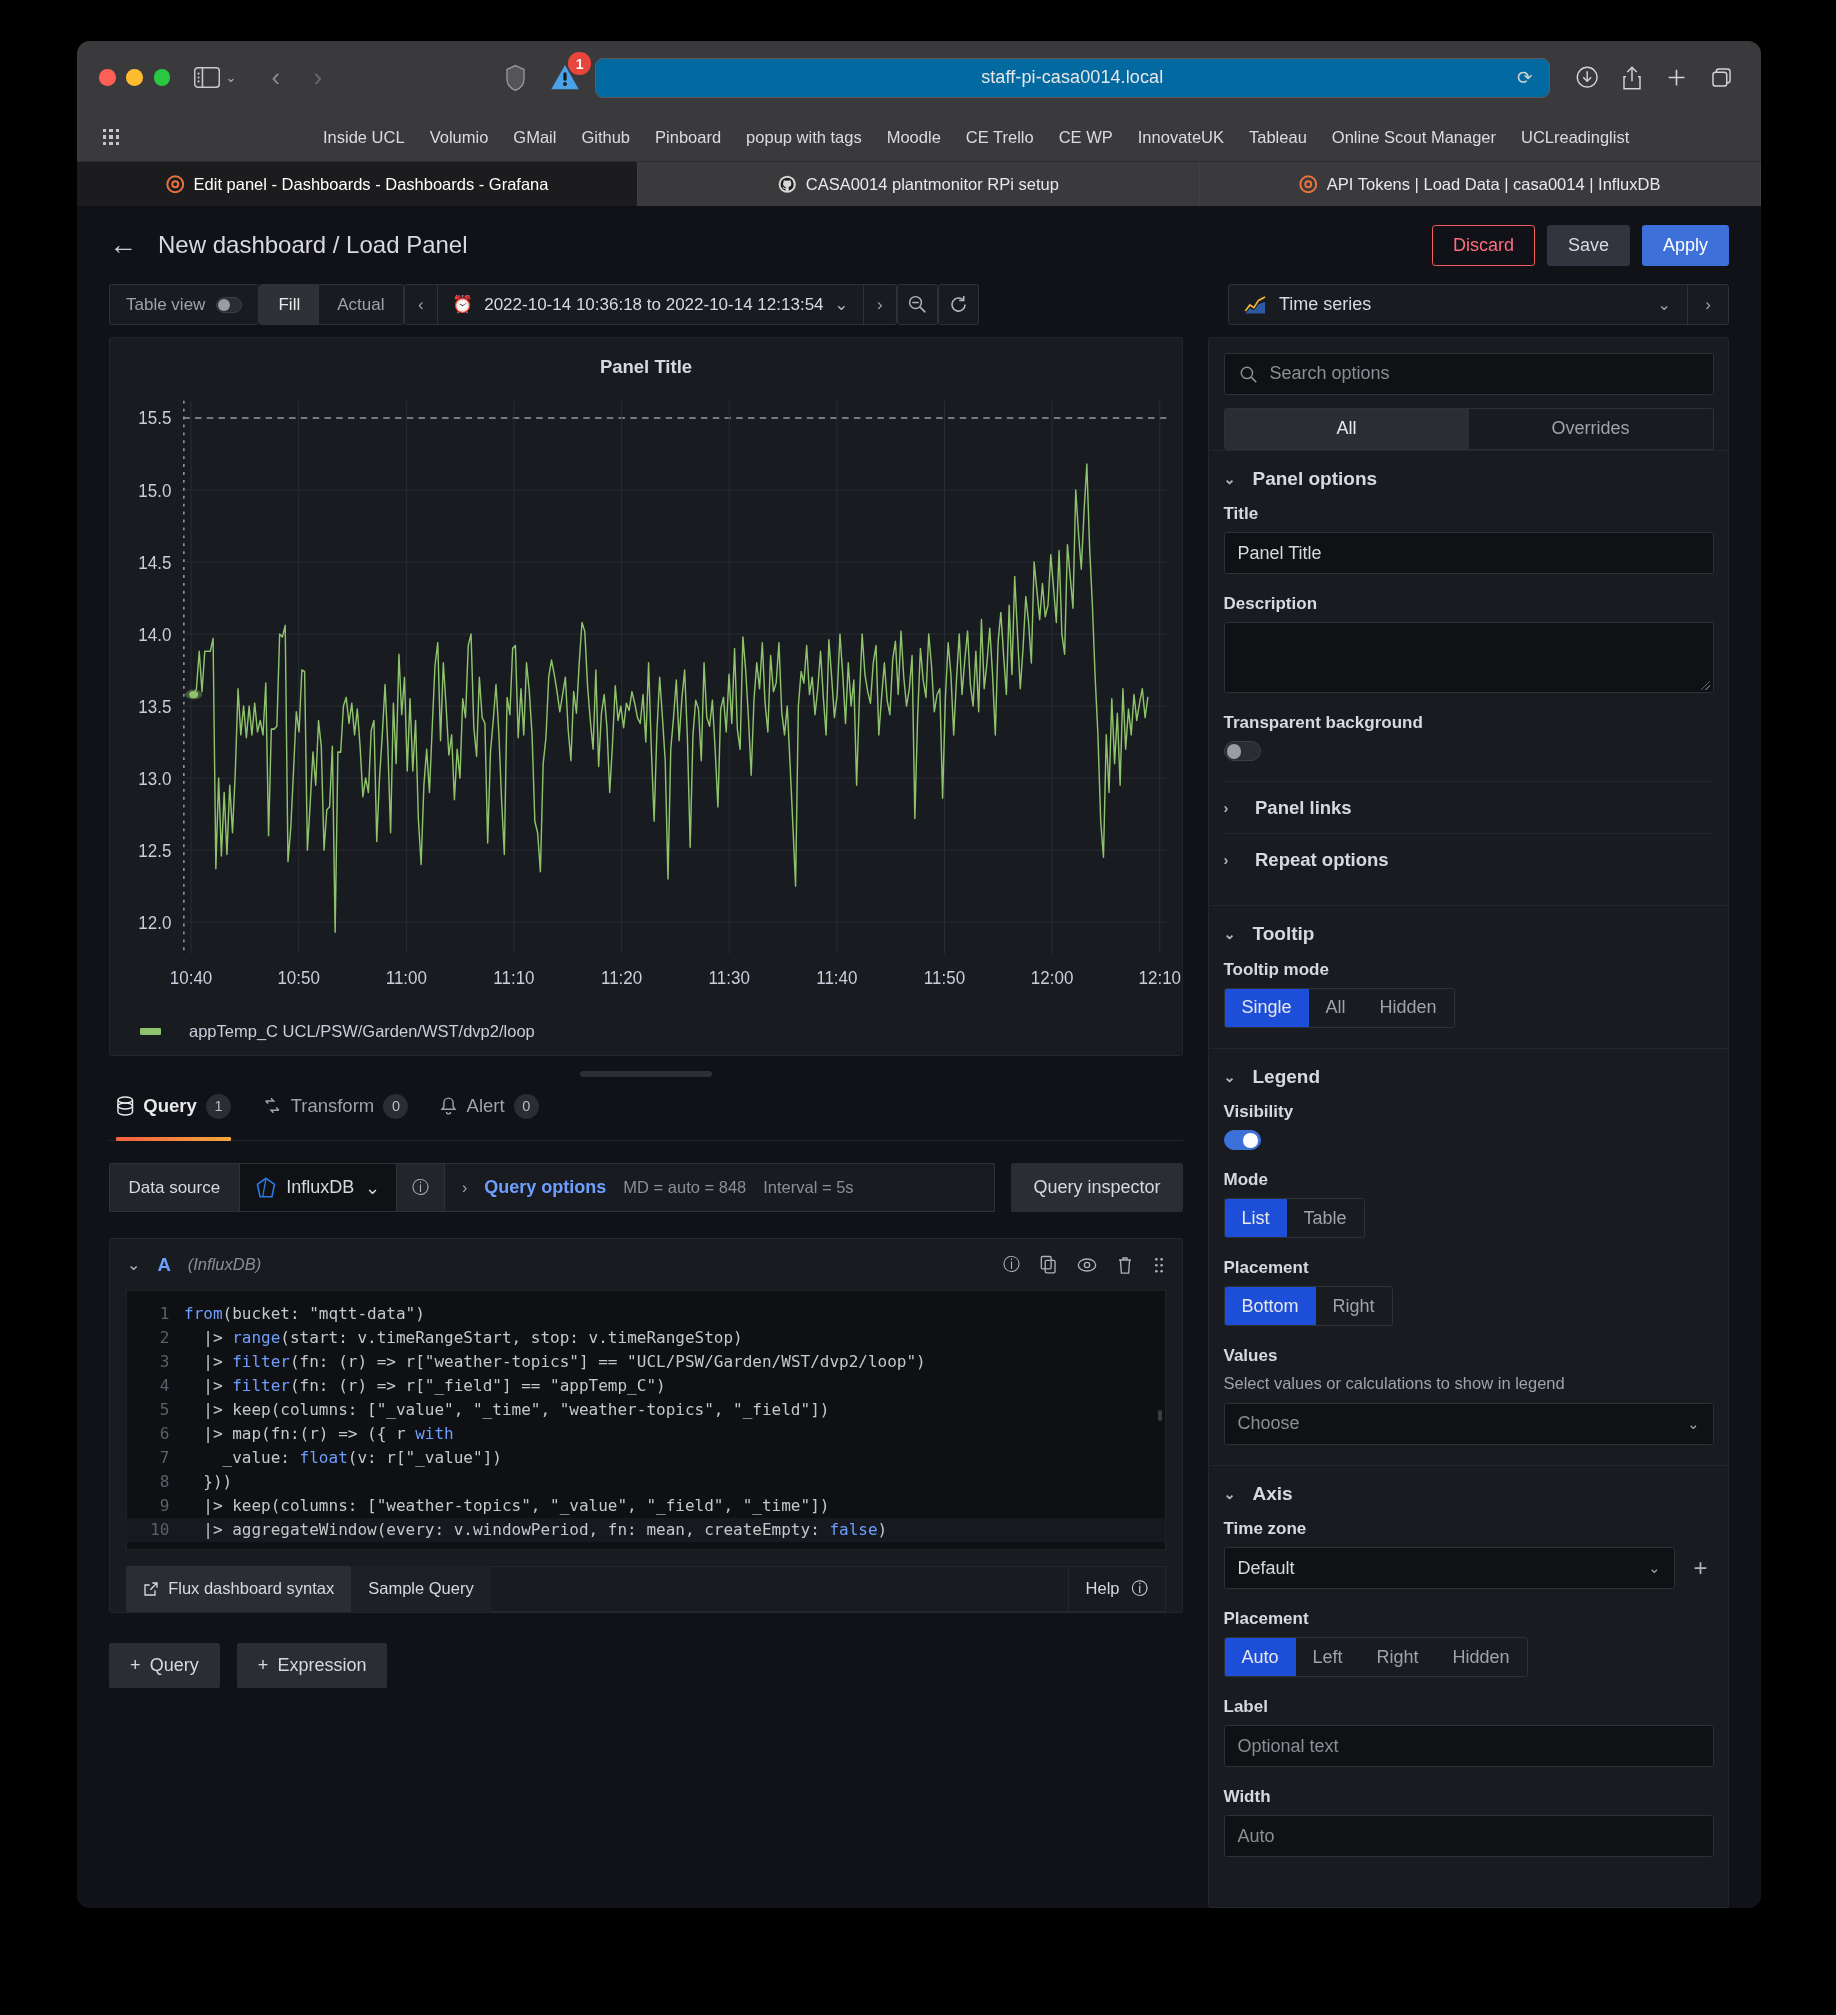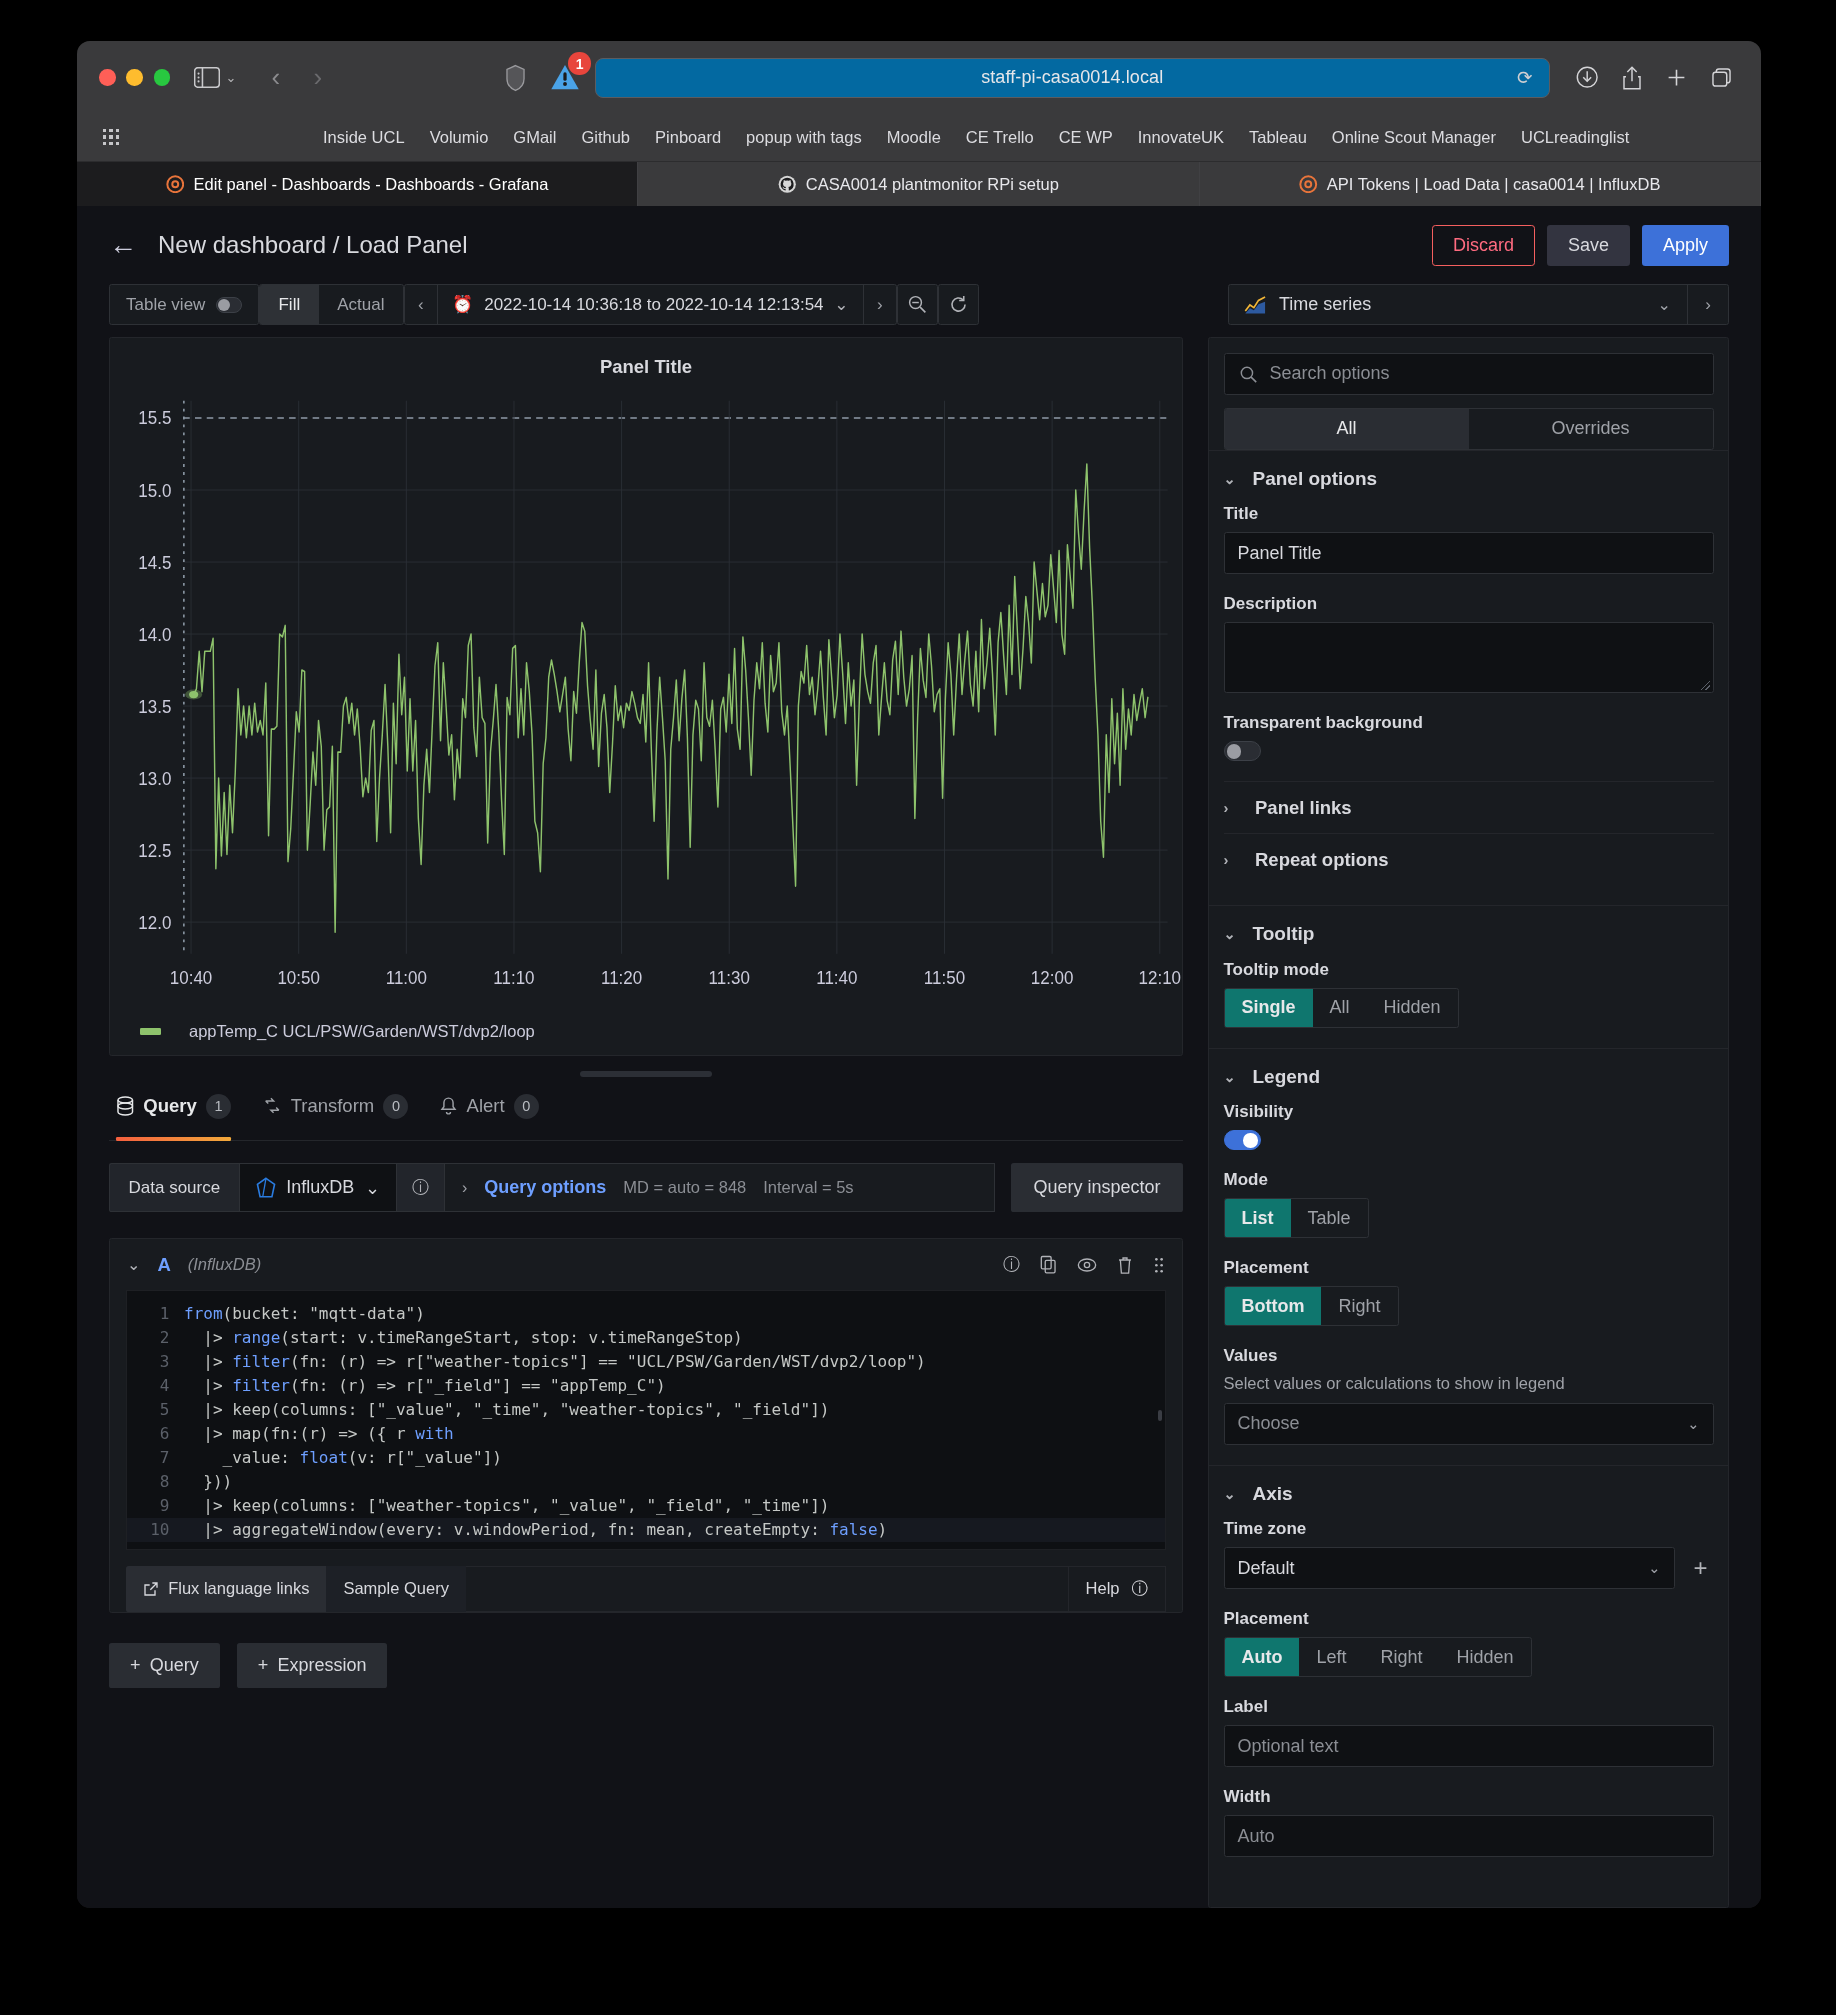--- a/index.html
+++ b/index.html
@@ -251,21 +251,21 @@
   .opt-textarea::after { content:""; position:absolute; right:2.6px; bottom:2.6px; width:9.2px; height:9.2px;
      background: linear-gradient(135deg, transparent 45%, #5b6069 45%, #5b6069 55%, transparent 55%, transparent 70%, #5b6069 70%, #5b6069 80%, transparent 80%);}
   .opt-gap { height: 20px; }
   .toggle-lg { width: 37px; height: 20px; border-radius: 10px; background:#2a2d33; border:0.7px solid #3c4047; position:relative;}
   .toggle-lg::after { content:""; position:absolute; left:2px; top:2px; width:14.5px; height:14.5px; border-radius:50%; background:#9a9ca2;}
   .toggle-lg.on { background:#3d71d9; border-color:#3d71d9;}
   .toggle-lg.on::after { left: auto; right:2px; background:#fff;}
 
   .opt-seg { display:inline-flex; border:0.7px solid #2e3136; border-radius:2.6px; overflow:hidden; height:40px;}
   .opt-seg > div { padding: 0 17px; display:flex; align-items:center; color:#9fa2a8; font-size:18px;}
-  .opt-seg > div.on { background:#0f766e; color:#e7e8ea; font-weight:700;}
+  .opt-seg > div.on { background:#1d4ed8; color:#e7e8ea; font-weight:400;}
 
   .opt-sub-item { display:flex; align-items:center; gap:17px; padding: 14.5px 0; color:#d8d9de; font-size:18.5px; font-weight:600; border-top:0.7px solid #24262b;}
   .opt-sub-item .chev { color:#b1b3b8; font-size:14.5px; width:14.5px;}
 
   .opt-select { height:42px; background:#0f1114; border:0.7px solid #2e3136; border-radius:2.6px; display:flex; align-items:center; padding: 0 13px; color:#8b8e94; font-size:18px;}
   .opt-select .chev { margin-left:auto; color:#9fa2a8; font-size:14.5px;}
   .row-plus { display:flex; align-items:center; gap: 13px;}
   .row-plus .opt-select { flex:1 1 auto;}
   .plus-btn { color:#b1b3b8; font-size:24px; width:26px; text-align:center;}
 
@@ -656,21 +656,21 @@
               </div>
 
             <div class="qfoot">
               <div class="qfoot-btn">
                 <span>
                   <svg width="16" height="16" viewBox="0 0 24 24">
                       <path d="M14 3 h7 v7 M21 3 L11 13" fill="none" stroke="#d8d9de" stroke-width="2"></path>
                       <path d="M18 14 v7 H3 V6 h7" fill="none" stroke="#d8d9de" stroke-width="2"></path>
                     </svg>
                 </span>
-                <span>Flux language links</span>
+                <span>Flux dashboard syntax</span>
               </div>
               <div class="qfoot-sample">Sample Query</div>
               <div class="qfoot-space"></div>
               <div class="qfoot-help">
                 <span>Help</span>
                 <span>ⓘ</span>
               </div>
             </div>
           </div>
 

